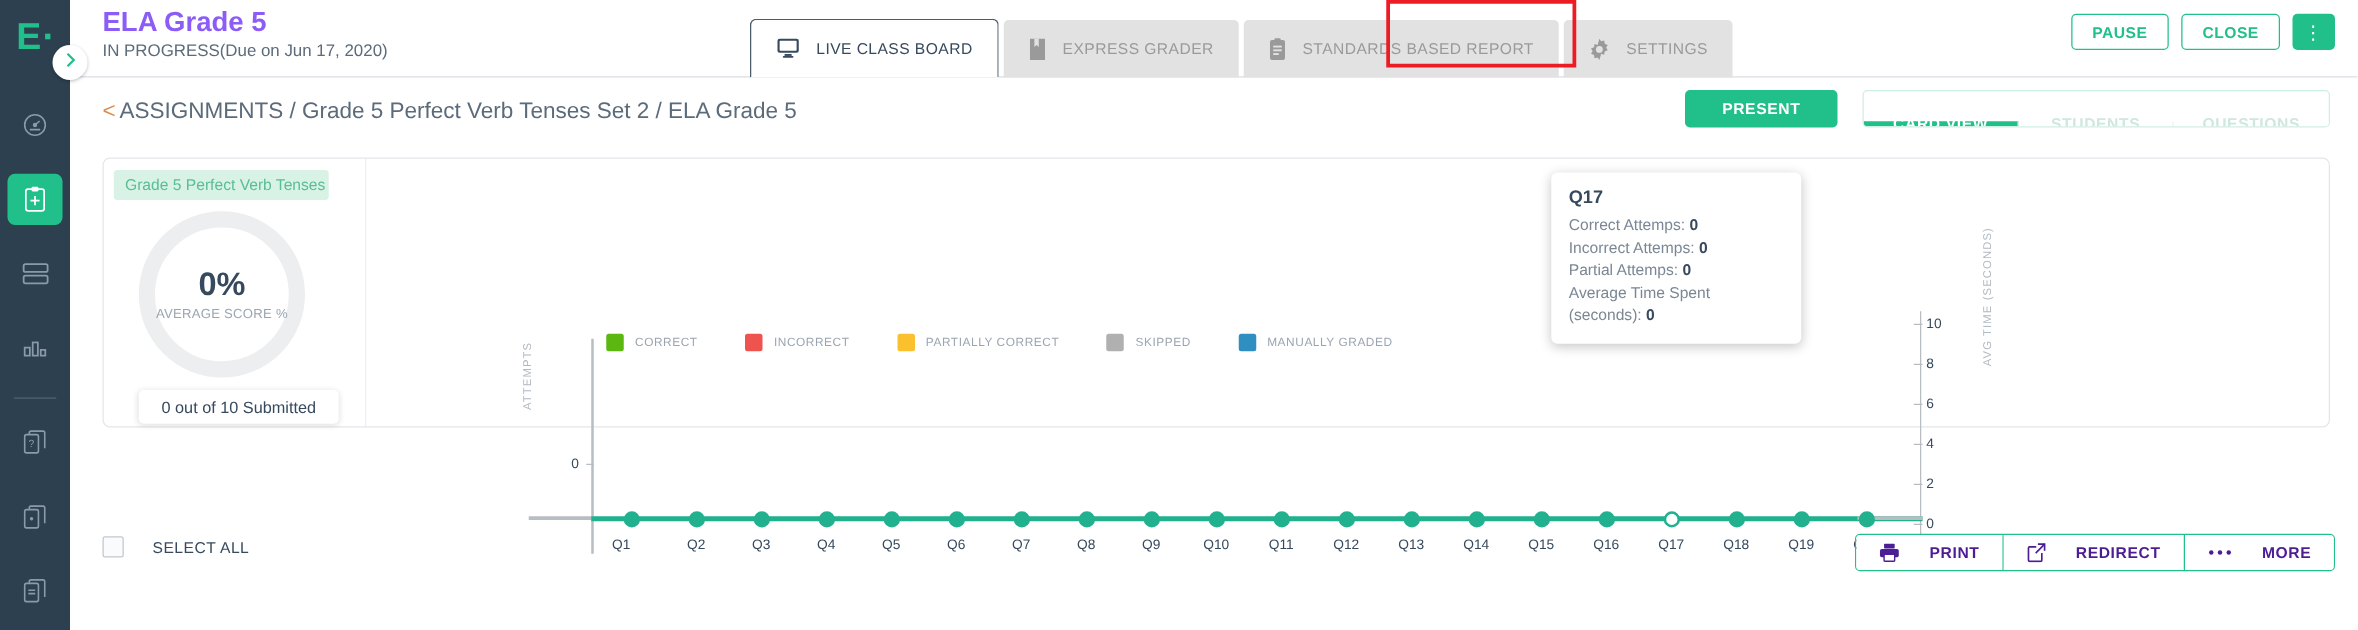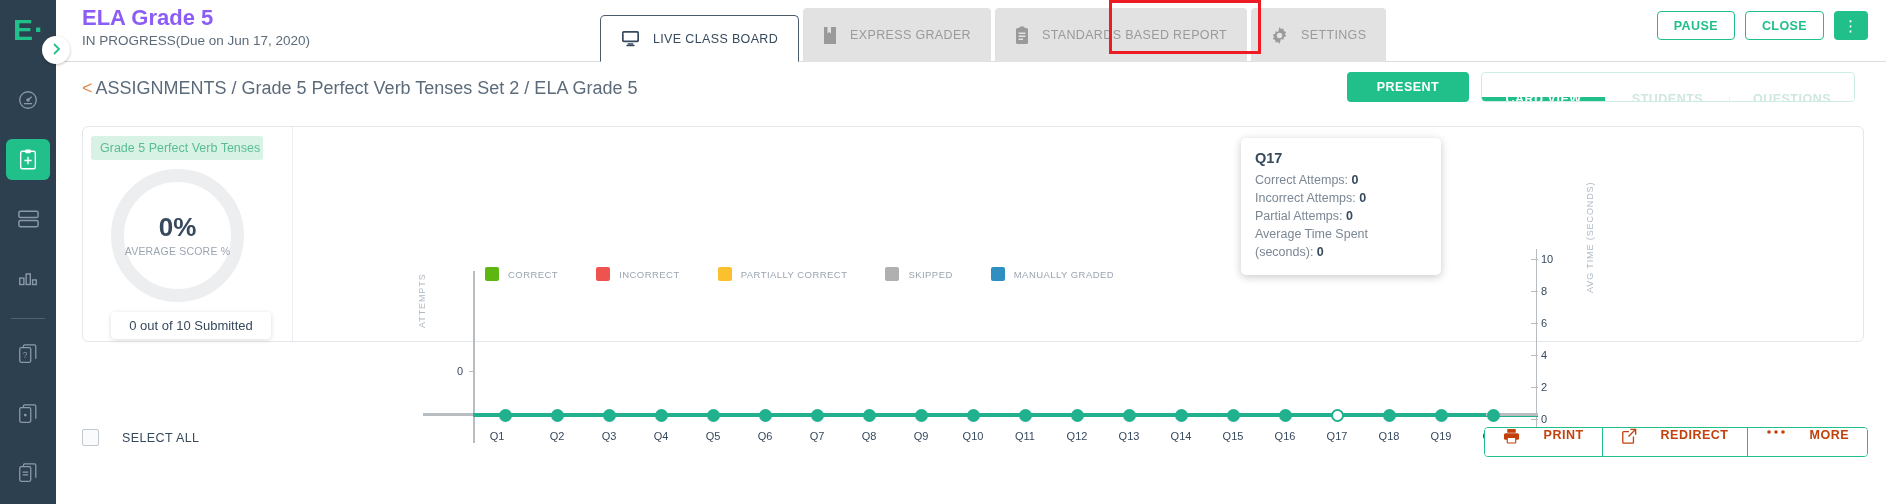--- a/index.html
+++ b/index.html
@@ -40,21 +40,21 @@
   .header{
     position:absolute; left:56px; top:0; width:1830px; height:62px;
     background:#fff; border-bottom:1px solid #d9dde2;
   }
   .title-wrap{ position:absolute; left:26px; top:5px;}
   .title{ font-size:22px; font-weight:bold; color:#8b5cf6; line-height:26px;}
   .subtitle{ font-size:13.5px; color:#5c6b7a; margin-top:2px;}
 
   .tabs{ position:absolute; left:544px; top:8px; height:54px; display:flex; align-items:flex-end;}
   .tab{
-    height:54px; display:flex; align-items:center; gap:13px;
+    height:46px; display:flex; align-items:center; gap:13px;
     padding:0 20px; background:#e2e2e2; color:#9a9a9a;
     font-size:12.5px; letter-spacing:.35px; margin-right:4px;
     border-radius:4px 4px 0 0;
   }
   .tab .ticon{ color:#9a9a9a; display:flex;}
   .tab.active{
     background:#ffffff; color:#36495d; border:1px solid #4a5b6b;
     border-bottom:1px solid #ffffff; height:47px; position:relative; z-index:5;
     border-radius:5px 5px 0 0;
   }
@@ -73,21 +73,21 @@
   .btn-kebab{
     height:29px;width:34px;border-radius:4px;background:#21c08b;color:#fff;
     display:flex;align-items:center;justify-content:center;font-size:15px;letter-spacing:1px;
   }
 
   
   .crumbrow{ position:absolute; left:56px; top:62px; width:1830px; height:52px;}
   .crumb{ position:absolute; left:26px; top:16px; font-size:18px; color:#5c6b7a;}
   .crumb .lt{ color:#e08a4b; margin-right:3px;}
 
-  .viewctl{ position:absolute; right:31px; top:10px; display:flex; gap:12px;}
+  .viewctl{ position:absolute; right:22px; top:10px; display:flex; gap:20px;}
   .btn-present{
     height:30px;width:122px;background:#21c08b;color:#fff;border-radius:4px;
     display:flex;align-items:center;justify-content:center;font-size:12.5px;font-weight:bold;letter-spacing:.5px;
   }
   .segment{ display:flex; height:30px; border-radius:4px; overflow:hidden; border:1px solid #cfeee2;}
   .seg{
     width:124px; display:flex;align-items:center;justify-content:center;
     font-size:12.5px; font-weight:bold; letter-spacing:.5px; color:#cfe7dd; background:#fff;
     border-right:1px solid #e4f3ec;
     margin-top:24px;
@@ -169,22 +169,22 @@
 
   
   .footer{ position:absolute; left:56px; top:415px; width:1830px; height:60px;}
   .selectall{ position:absolute; left:26px; top:14px; display:flex;align-items:center;}
   .cbx{ width:17px;height:17px;border:1px solid #c2c8ce;border-radius:2px;background:#fafbfc;}
   .sa-lbl{ margin-left:23px; font-size:12.5px;color:#36495d;letter-spacing:.4px;}
 
   .footer-actions{ position:absolute; right:18px; top:12px;
     display:flex; border:1px solid #21c08b; border-radius:4px; overflow:hidden; height:30px;}
   .fa{
-    display:flex;align-items:flex-start; gap:24px; padding:0 18px;
-    color:#c2410c; font-size:12.5px; font-weight:bold; letter-spacing:.5px;
+    display:flex;align-items:center; gap:24px; padding:0 18px;
+    color:#4c1d95; font-size:12.5px; font-weight:bold; letter-spacing:.5px;
     border-right:1px solid #21c08b; background:#fff;
   }
   .fa:last-child{border-right:none;}
   .fa .fi{ display:flex; align-items:center;}
 </style>
 </head>
 <body>
 
 <div class="app">
 

